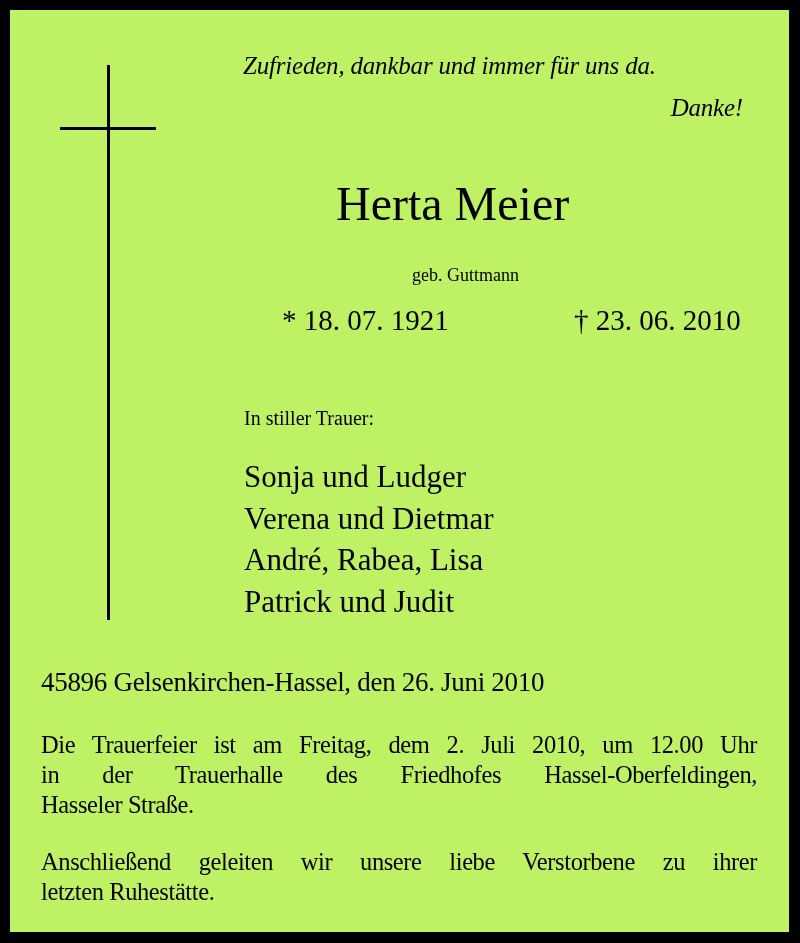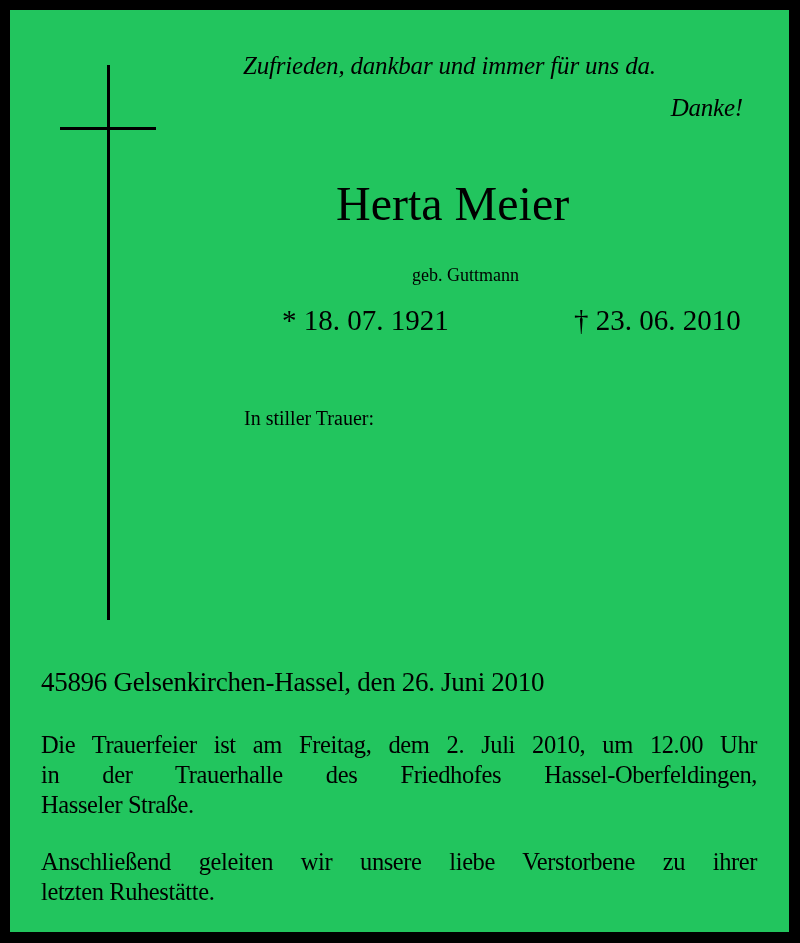--- a/index.html
+++ b/index.html
@@ -1,17 +1,17 @@
 <!DOCTYPE html>
 <html><head>
 <meta charset="utf-8">
 <style>
   html, body { margin: 0; padding: 0; background: #000; }
   body { width: 800px; height: 943px; position: relative; overflow: hidden; font-family: "Liberation Serif", "DejaVu Serif", serif; color: #000; }
-  .card { position: absolute; left: 10px; top: 10px; width: 779px; height: 922px; background: #22c55e; }
+  .card { position: absolute; left: 10px; top: 10px; width: 779px; height: 922px; background: #bef264; }
   .abs { position: absolute; white-space: nowrap; }
   .cross-v { position: absolute; left: 97px; top: 55px; width: 3px; height: 555px; background: #000; }
   .cross-h { position: absolute; left: 50px; top: 117px; width: 96px; height: 3px; background: #000; }
   .quote { font-style: italic; font-size: 25px; letter-spacing: -0.2px; }
   .name { font-size: 48px; }
   .maiden { font-size: 18px; }
   .dates { font-size: 29px; margin-left: 13px; }
   .trauer { font-size: 20px; }
   .mourners { font-size: 31px; line-height: 41.5px; }
   .place { font-size: 27px; letter-spacing: -0.3px; text-align: center; }
@@ -33,20 +33,26 @@
   <div class="abs quote" style="right:46px; top:84px;">Danke!</div>
 
   <div class="abs name" style="left:326px; top:166px;">Herta Meier</div>
   <div class="abs maiden" style="left:402px; top:255px;">geb. Guttmann</div>
 
   <div class="abs dates" style="left:259px; top:294px;">* 18. 07. 1921</div>
   <div class="abs dates" style="left:551px; top:294px;">† 23. 06. 2010</div>
 
   <div class="abs trauer" style="left:234px; top:397px;">In stiller Trauer:</div>
 
+  <div class="abs mourners" style="left:234px; top:446px;">
+    <div>Sonja und Ludger</div>
+    <div>Verena und Dietmar</div>
+    <div>André, Rabea, Lisa</div>
+    <div>Patrick und Judit</div>
+  </div>
 
   <div class="abs place" style="left:31px; top:657px;">45896 Gelsenkirchen-Hassel, den 26. Juni 2010</div>
 
   <div class="para" style="top:720px;">
     <span class="line">Die Trauerfeier ist am Freitag, dem 2. Juli 2010, um 12.00 Uhr</span>
     <span class="line">in der Trauerhalle des Friedhofes Hassel-Oberfeldingen,</span>
     <span class="line last">Hasseler Straße.</span>
   </div>
 
   <div class="para" style="top:837px;">

